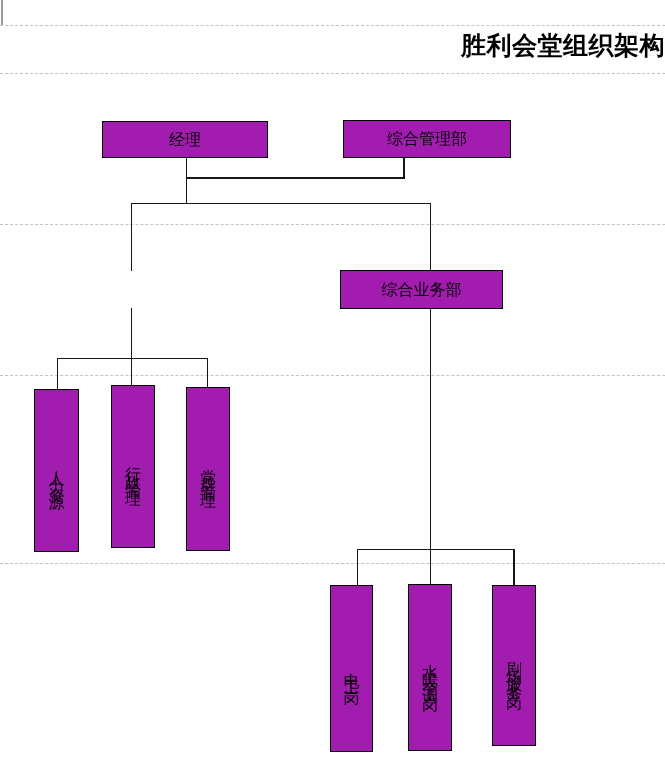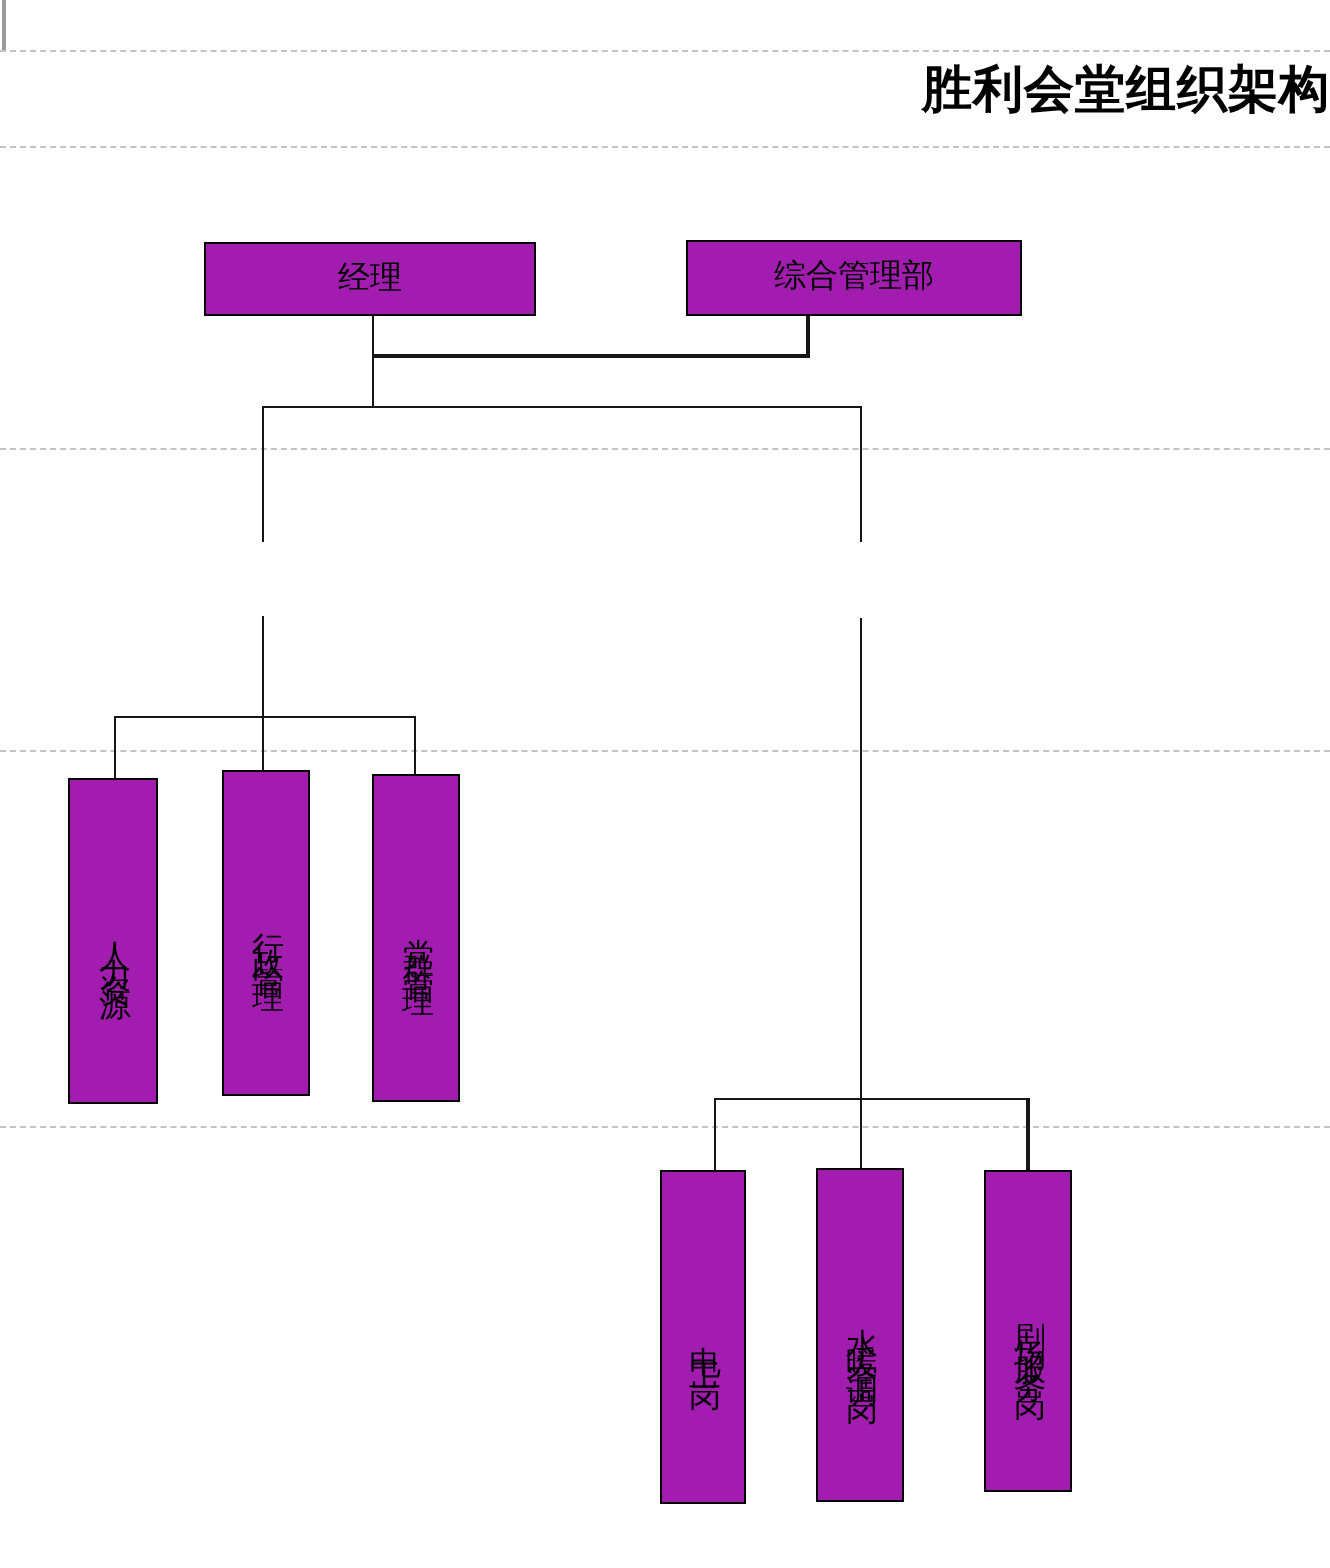--- a/index.html
+++ b/index.html
@@ -145,20 +145,23 @@
   <div class="cline v l16"></div>
   <div class="cline v l17"></div>
 
   <div class="node b-manager">
     <span class="label">经理</span>
   </div>
   <div class="node b-secretary">
     <span class="label">综合管理部</span>
   </div>
 
+  <div class="node b-biz">
+    <span class="label">综合业务部</span>
+  </div>
 
   <div class="node vert b-hr">
     <span class="label">人力资源</span>
   </div>
   <div class="node vert b-admin">
     <span class="label">行政管理</span>
   </div>
   <div class="node vert b-party">
     <span class="label">党群管理</span>
   </div>

